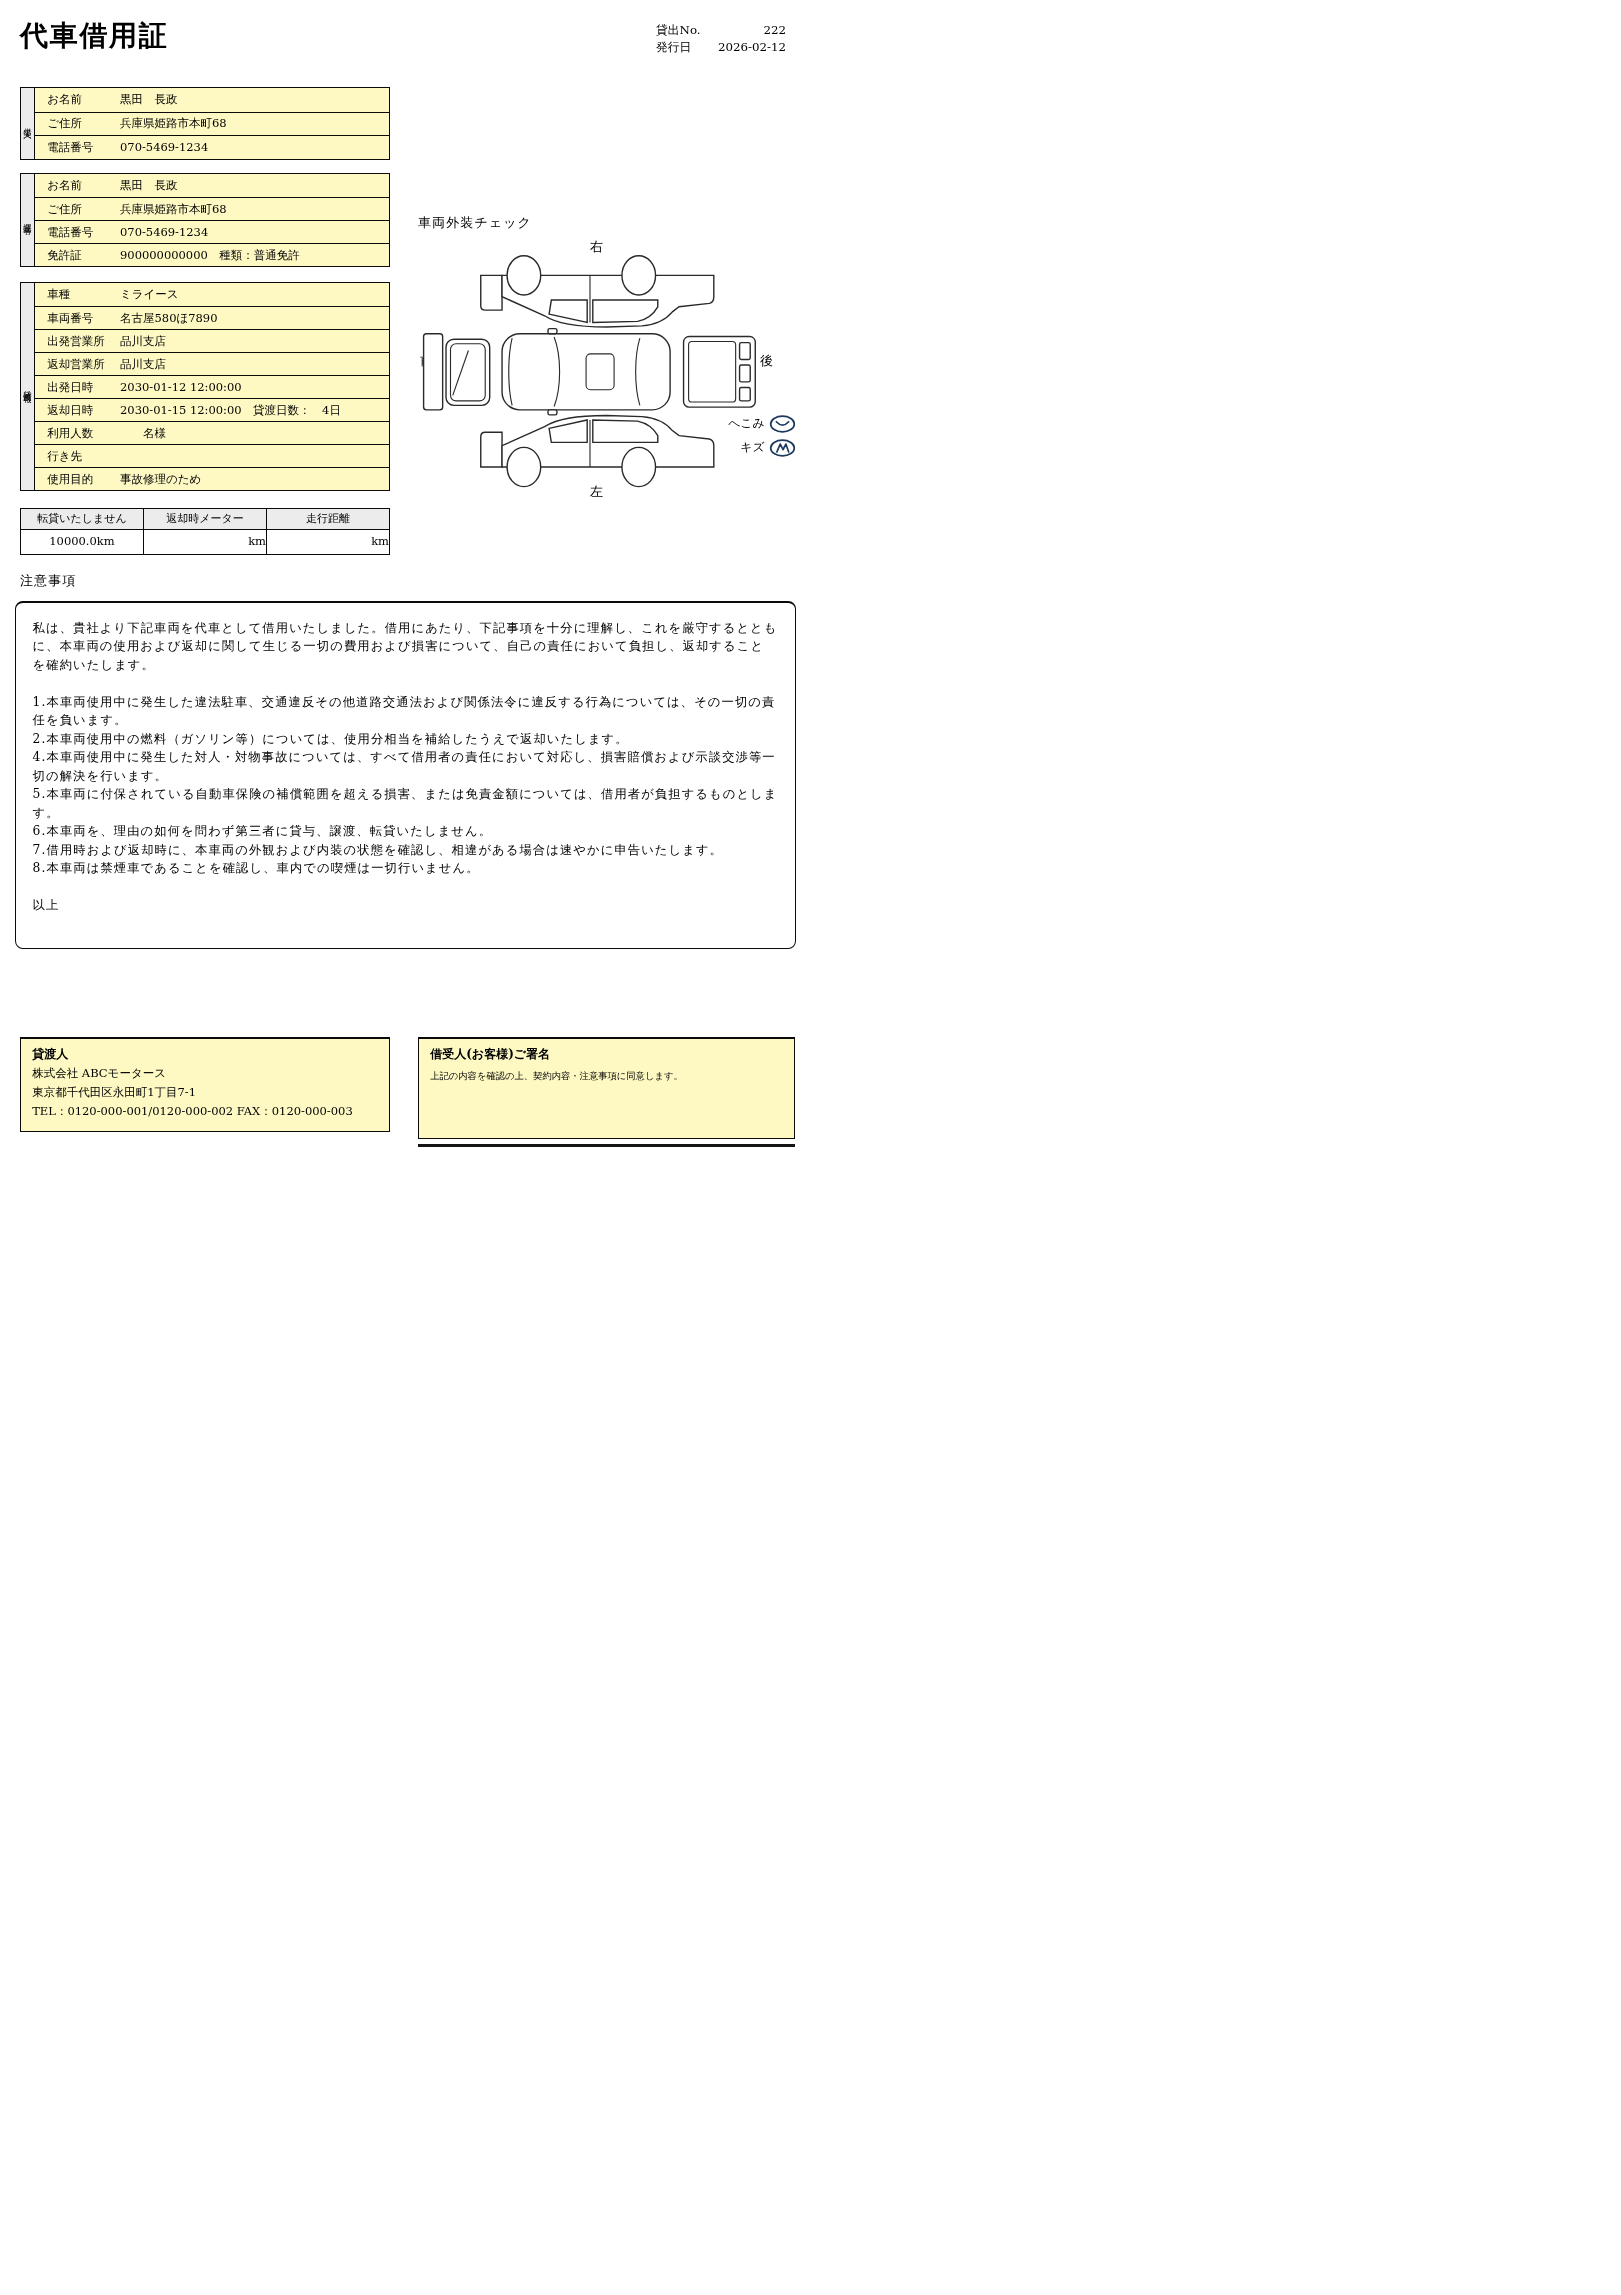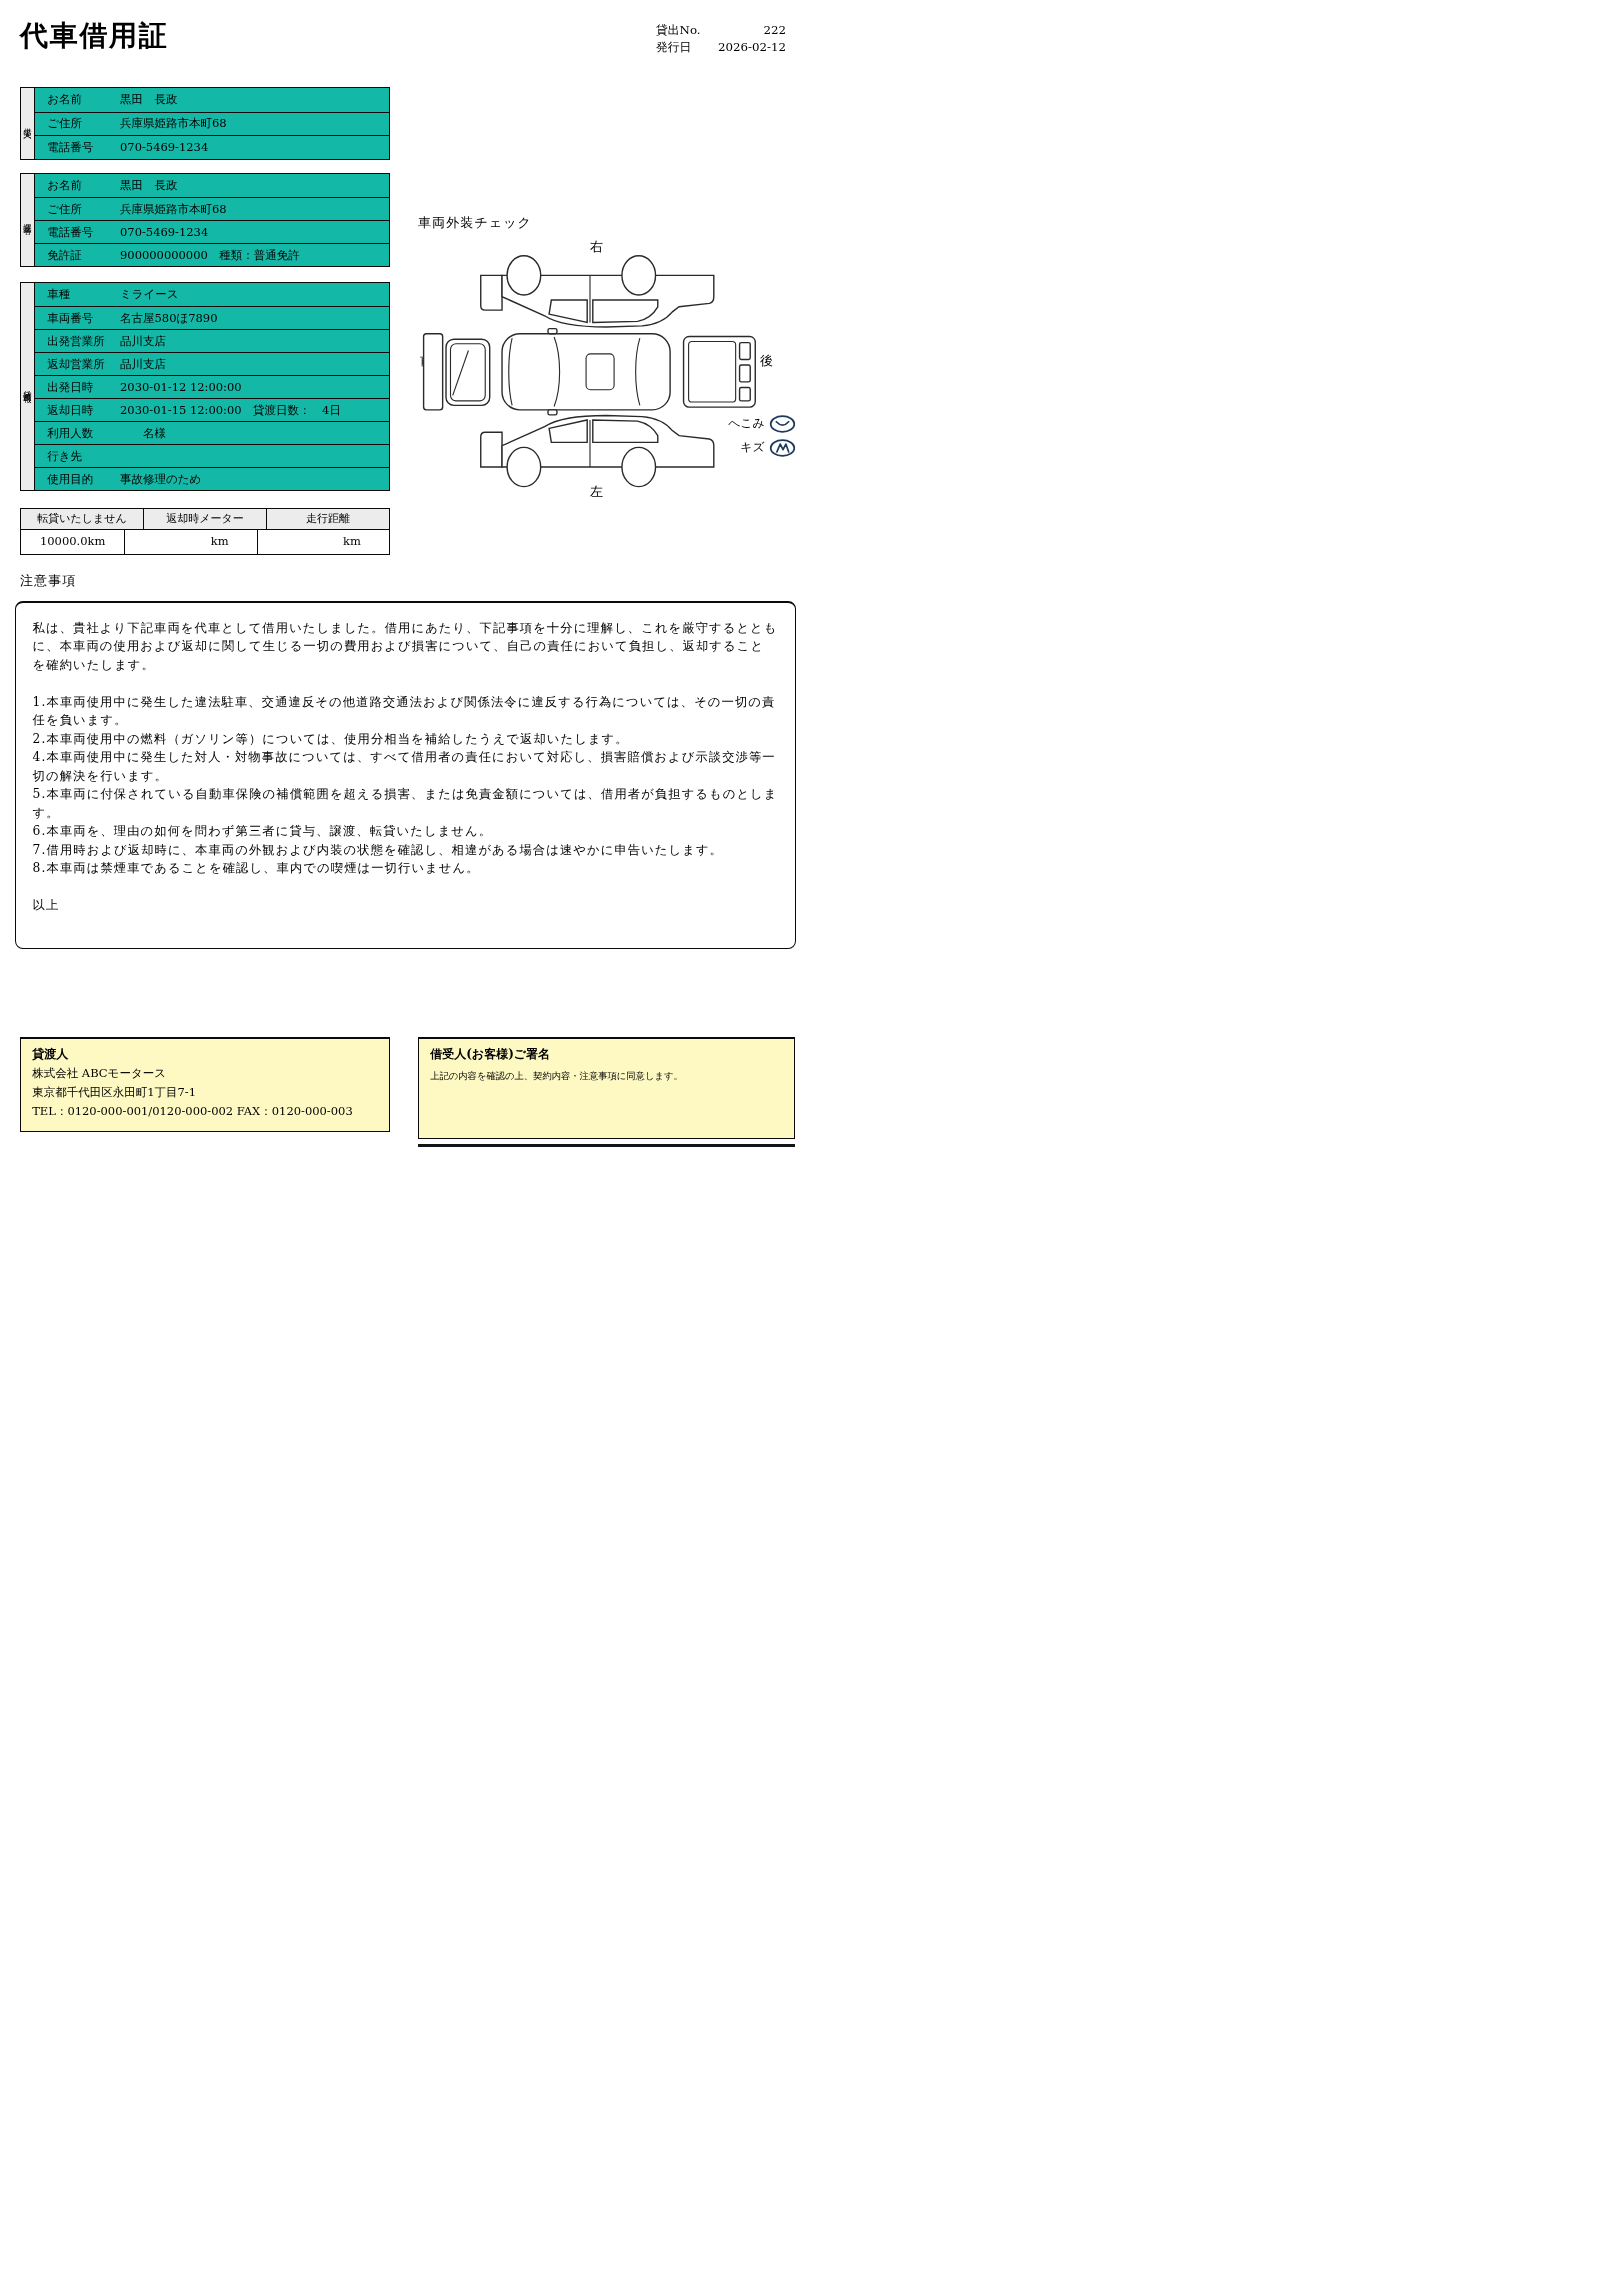--- a/index.html
+++ b/index.html
@@ -6,21 +6,21 @@
   html,body { background:#ffffff; }
   body { font-family:"DejaVu Serif","Liberation Serif",serif; color:#000; }
   .page { position:relative; width:811px; height:1147px; background:#fff; overflow:hidden; }
 
   
   .doc-title { position:absolute; left:20px; top:17px; font-size:28px; font-weight:700; letter-spacing:1.7px; }
   .issue-block { position:absolute; right:25px; top:22.4px; width:130px; font-size:11.8px; }
   .issue-row { display:flex; justify-content:space-between; line-height:17px; }
 
   
-  .gtable { position:absolute; left:20px; width:370px; border:1.7px solid #0a0a0a; display:flex; background:#14b8a6; }
+  .gtable { position:absolute; left:20px; width:370px; border:1.7px solid #0a0a0a; display:flex; background:#fef9c3; }
   .gcol { width:14px; background:#ececec; border-right:1.1px solid #0a0a0a; display:flex; align-items:center; justify-content:center; }
   .gcol span { writing-mode:vertical-rl; text-orientation:upright; font-size:8.4px; letter-spacing:1.7px; line-height:14px; }
   .gbody { flex:1; display:flex; flex-direction:column; }
   .grow { display:flex; align-items:center; border-top:1.4px solid #0a0a0a; }
   .grow:first-child { border-top:none; }
   .grow .lbl { width:85px; padding-left:12.3px; font-size:11.5px; flex:none; }
   .grow .val { flex:1; font-size:11.5px; white-space:pre; }
   #t-borrower { top:87px; } #t-borrower .grow { height:23.6px; }
   #t-driver   { top:173px; } #t-driver .grow { height:23px; }
   #t-rental   { top:282px; } #t-rental .grow { height:23px; }
@@ -28,21 +28,21 @@
   
   .mtable { position:absolute; left:20px; top:508px; width:370px; border:1.7px solid #0a0a0a; }
   .mrow { display:flex; }
   .mrow > div { flex:1; }
   .mhead { background:#ececec; border-bottom:1.4px solid #0a0a0a; }
   .mhead > div { text-align:center; font-size:11px; line-height:20px; border-right:1.4px solid #0a0a0a; }
   .mhead > div:last-child { border-right:none; }
   .mvals > div { font-size:11.5px; line-height:23.6px; border-right:1.4px solid #0a0a0a; }
   .mvals > div:last-child { border-right:none; }
   .m-center { text-align:center; }
-  .m-right { text-align:right; padding-right:28px; }
+  .m-right { text-align:right; }
 
   
   .ext-title { position:absolute; left:418px; top:214px; font-size:13px; letter-spacing:1.1px; }
   .car-svg { position:absolute; left:418px; top:255px; }
   .dir-label { position:absolute; font-size:13px; }
   #lab-right { left:590px; top:238px; }
   #lab-front { left:420px;  top:352px; }
   #lab-rear  { left:760px; top:352px; }
   #lab-left  { left:590px; top:483px; }
   .legend { position:absolute; left:713px; width:83px; display:flex; align-items:center; justify-content:flex-end; gap:4.5px; }

